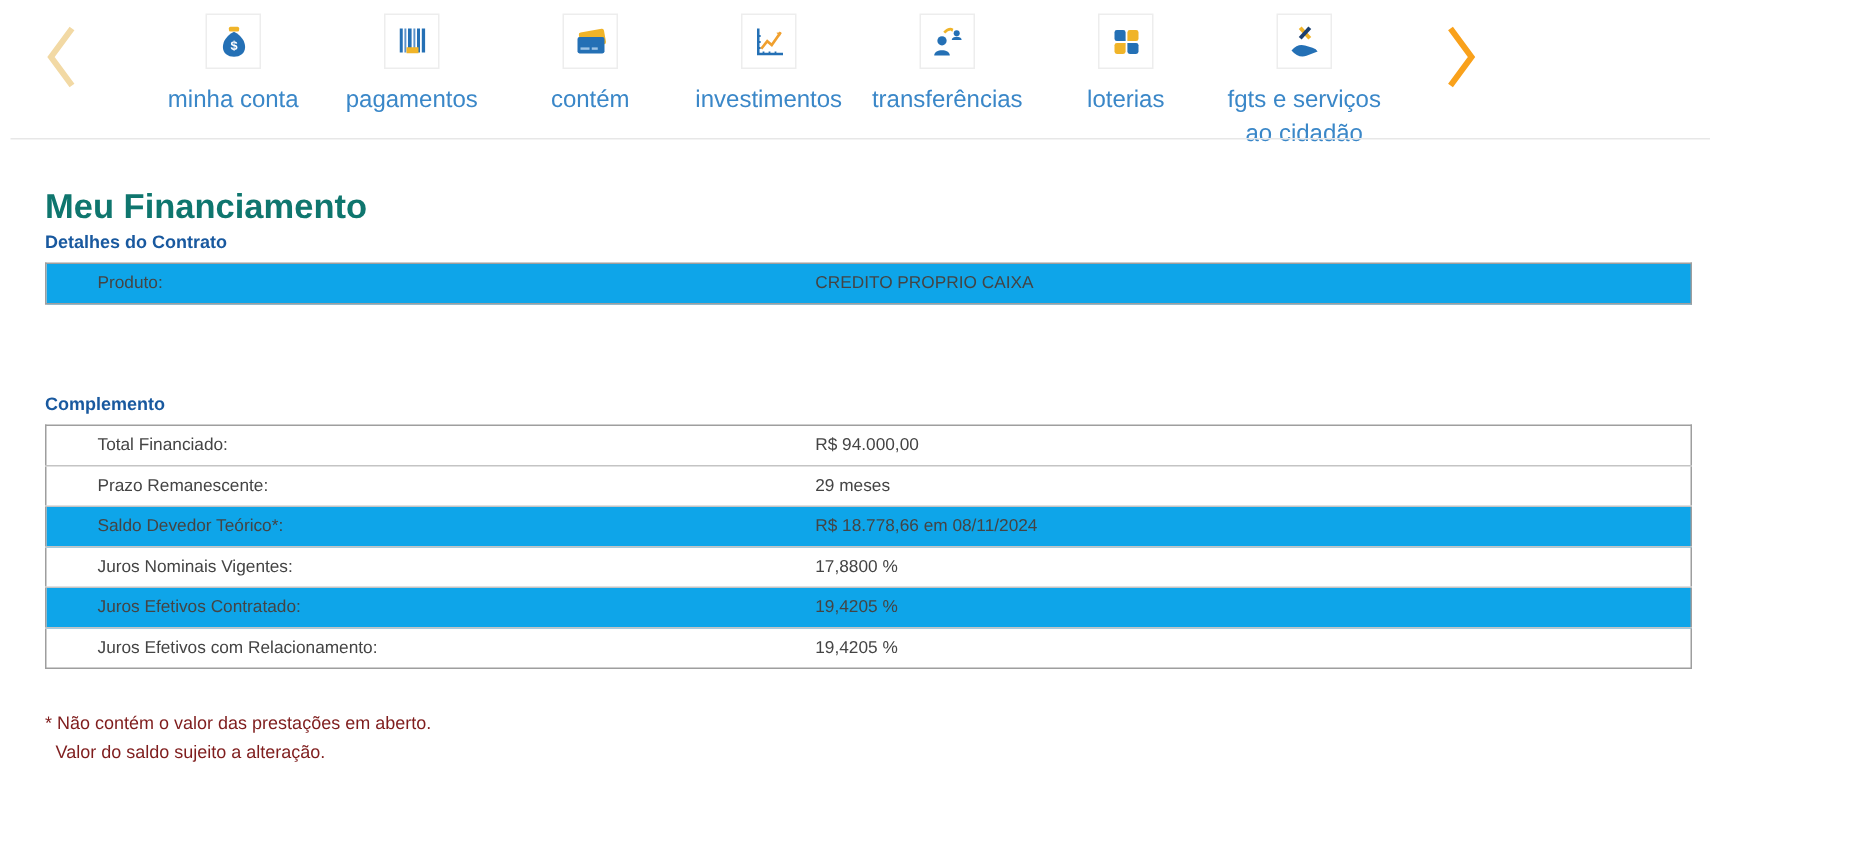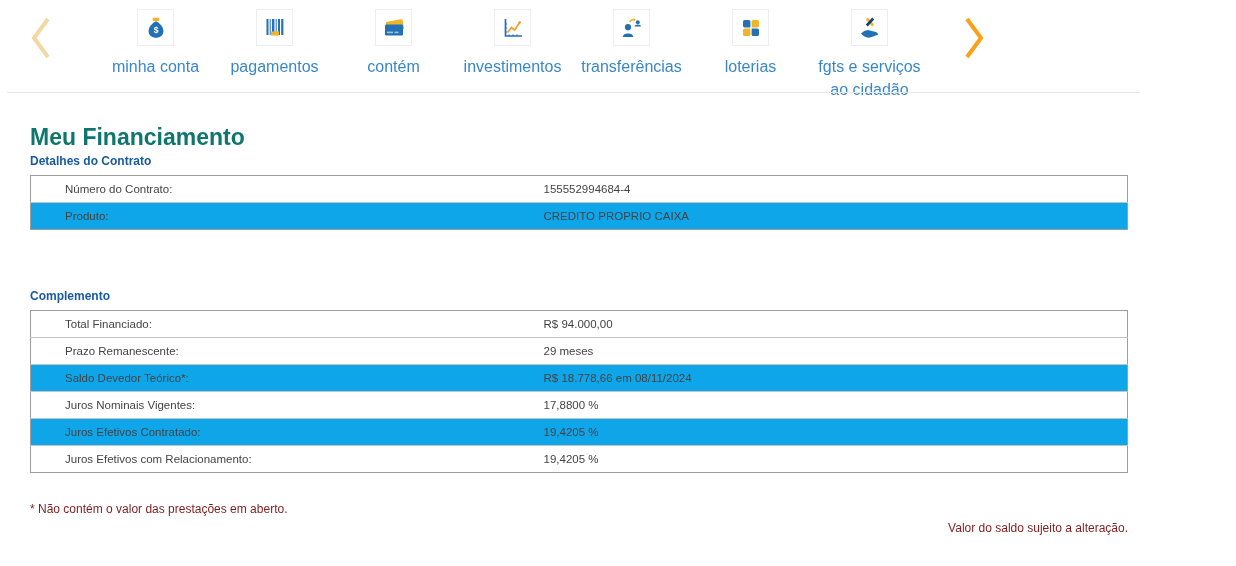--- a/index.html
+++ b/index.html
@@ -31,21 +31,21 @@
   .section-complemento { margin-top:59px; }
 
   table.info { width:100%; border-collapse:collapse; table-layout:fixed;
                border:1px solid #9e9e9e; }
   table.info td { height:27px; font-size:11.5px; color:#444; vertical-align:middle; }
   table.info td.lbl { width:513px; padding-left:34px; }
   table.info tr + tr td { border-top:1px solid #c4c4c4; }
   table.info tr.alt td { background:#0ea5e9; }
 
   .footnote { margin-top:27px; font-size:12px; color:#7f1d1d; line-height:1.55; }
-  .footnote .l2 { padding-left:7px;text-align:right; }
+  .footnote .l2 { padding-left:7px; }
 </style>
 </head>
 <body>
 
 <div class="carousel">
   <div class="nav">
     <button class="nav-arrow left">
       <span>
         <svg width="26" height="46" viewBox="0 0 26 46">
           <polyline points="20,4 6,23 20,42" fill="none" stroke="#f2d9a4" stroke-width="4"></polyline>
@@ -158,24 +158,20 @@
 </div>
 
 <div class="content">
 
   <h1 class="page-title">Meu Financiamento</h1>
 
   <div class="section-contrato">
     <div class="section-heading">Detalhes do Contrato</div>
     <table class="info">
       <tbody>
-        <tr>
-          <td class="lbl">Número do Contrato:</td>
-          <td class="val">155552994684-4</td>
-        </tr>
         <tr class="alt">
           <td class="lbl">Produto:</td>
           <td class="val">CREDITO PROPRIO CAIXA</td>
         </tr>
       </tbody>
     </table>
   </div>
 
   <div class="section-complemento">
     <div class="section-heading">Complemento</div>

